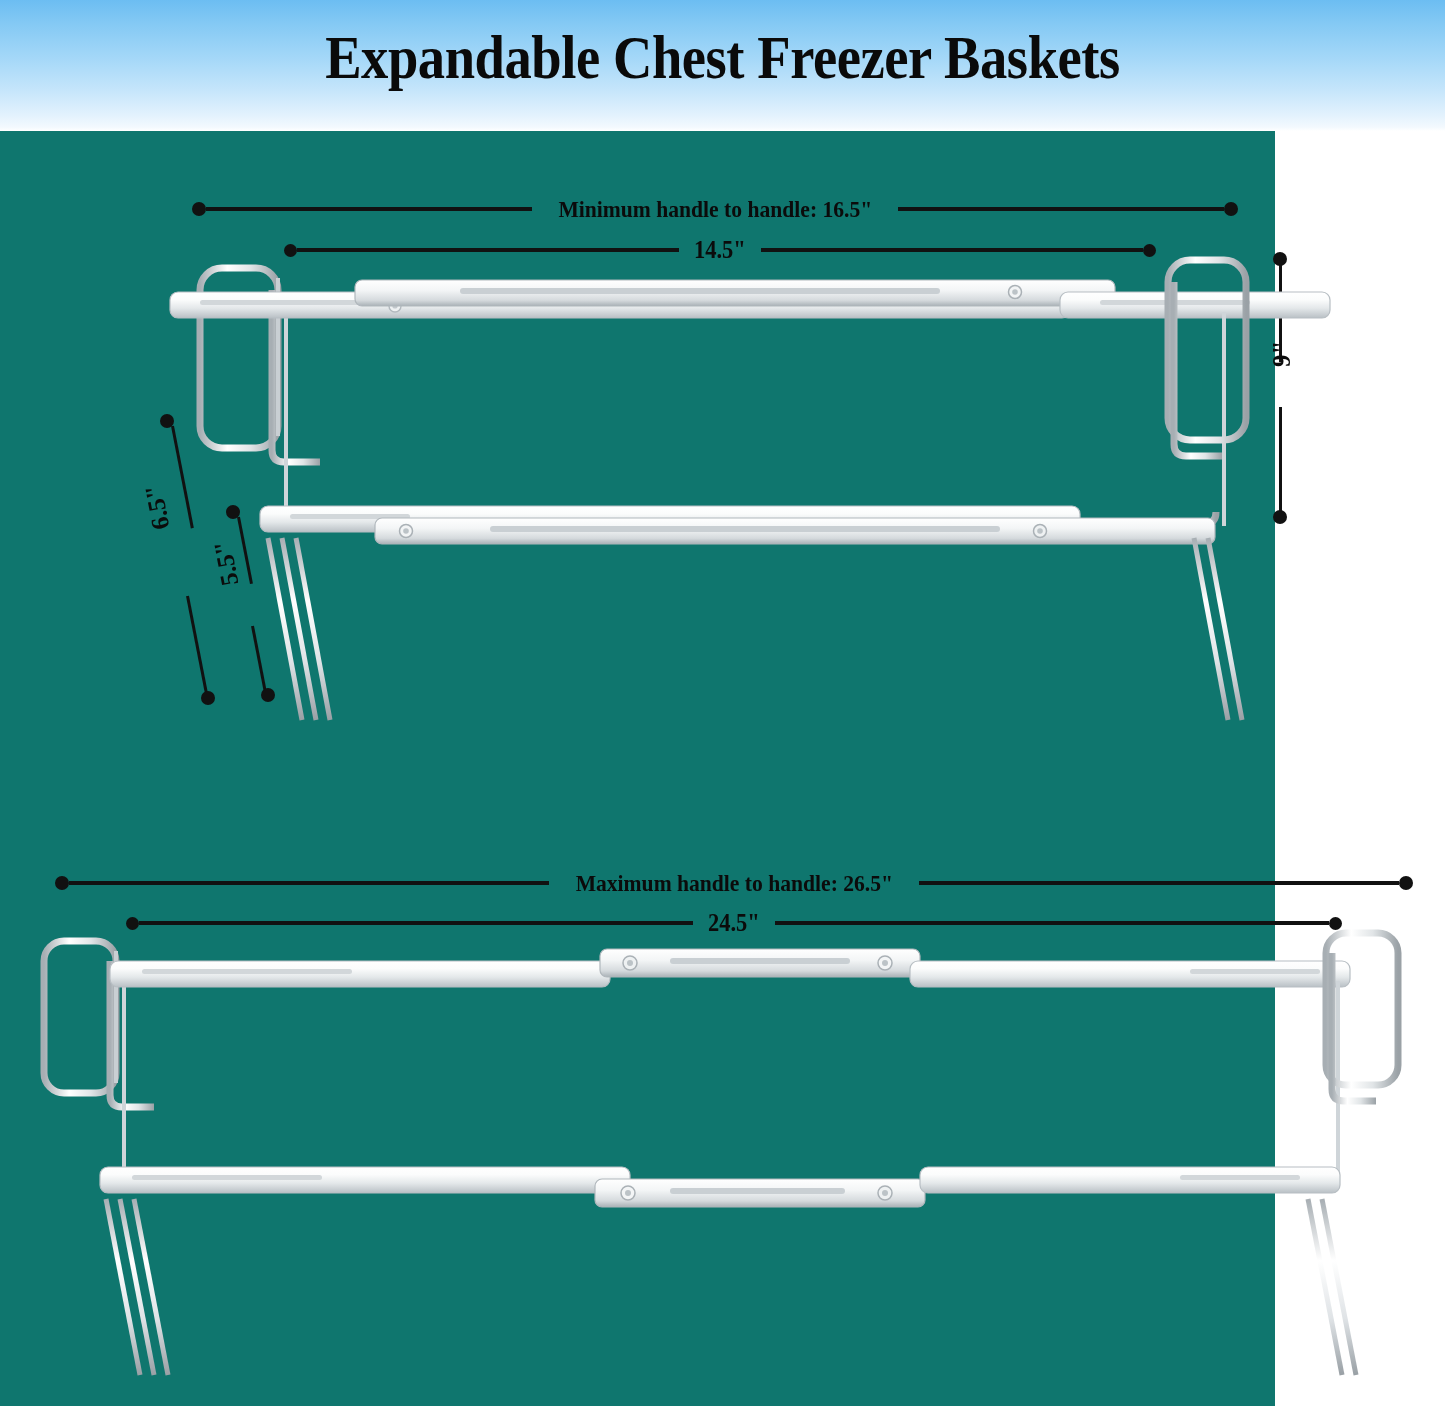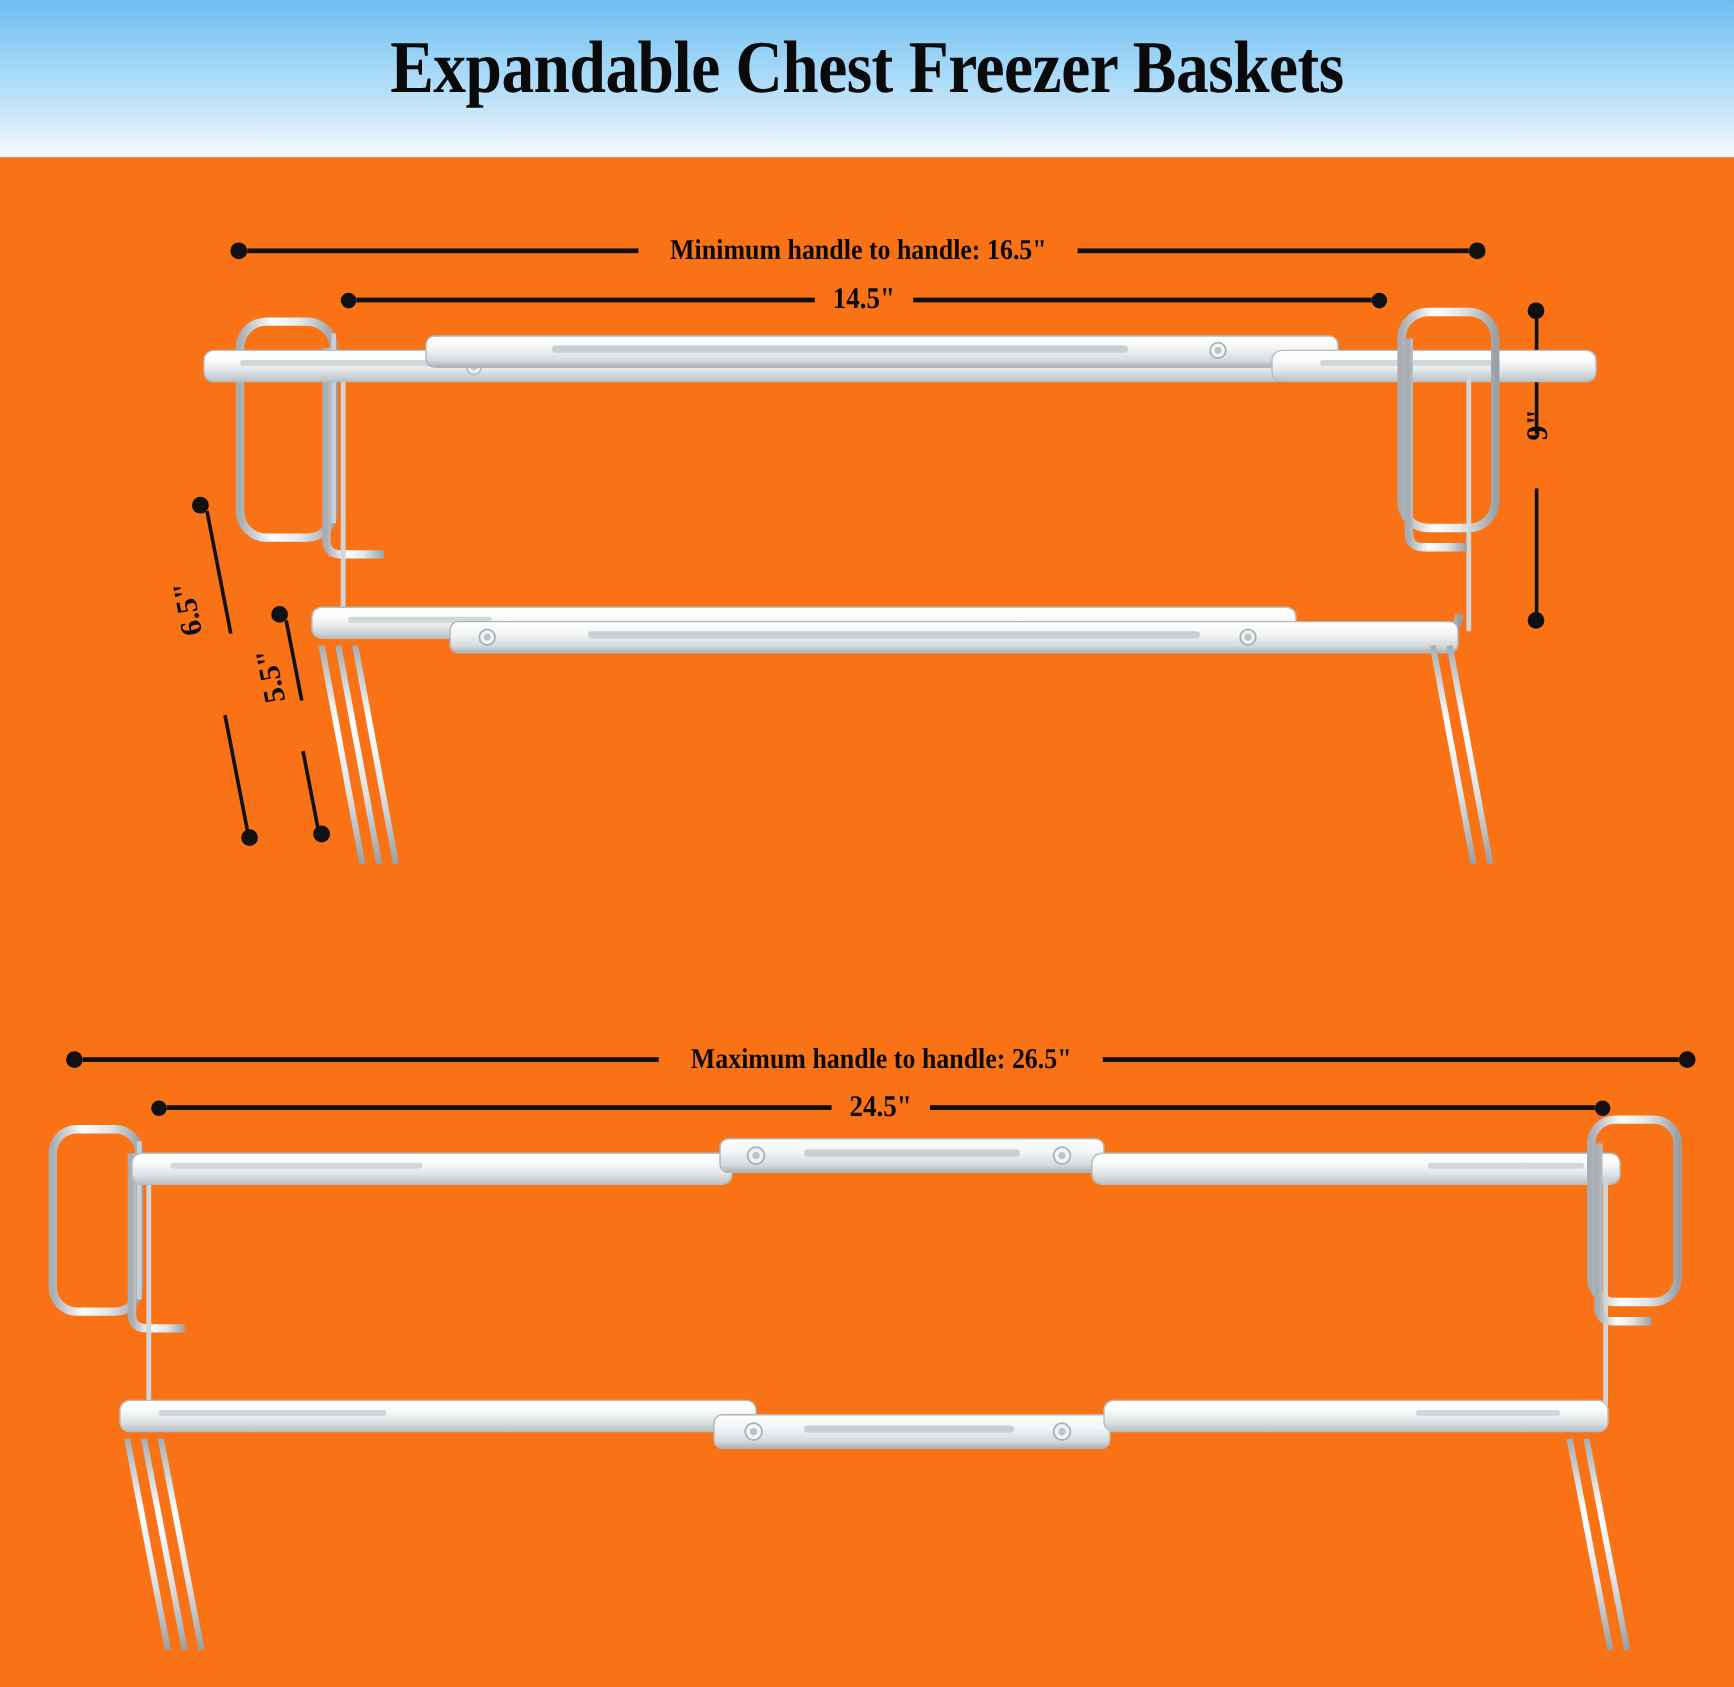--- a/index.html
+++ b/index.html
@@ -3,21 +3,21 @@
 <meta charset="utf-8">
 <style>
   html,body{margin:0;padding:0;}
   body{
     width:1445px;height:1406px;
     background:#ffffff;
     font-family:"Liberation Serif",serif;
     overflow:hidden;
     position:relative;
   }
-  #page{position:relative;width:1445px;height:1406px;background:#f97316;}
+  #page{position:relative;width:1275px;height:1406px;background:#0f766e;}
 
   
   .header{
     position:absolute;left:0;top:0;width:1445px;height:131px;
     background:linear-gradient(to bottom,#6cbdf2 0%,#84c9f4 18%,#a5d8f8 45%,#c7e6fb 70%,#e3f2fd 88%,#f3f9fe 97%,#ffffff 100%);
   }
   .header-title{
     position:absolute;left:0;top:22px;width:1445px;
     text-align:center;
     font-family:"Liberation Serif",serif;

